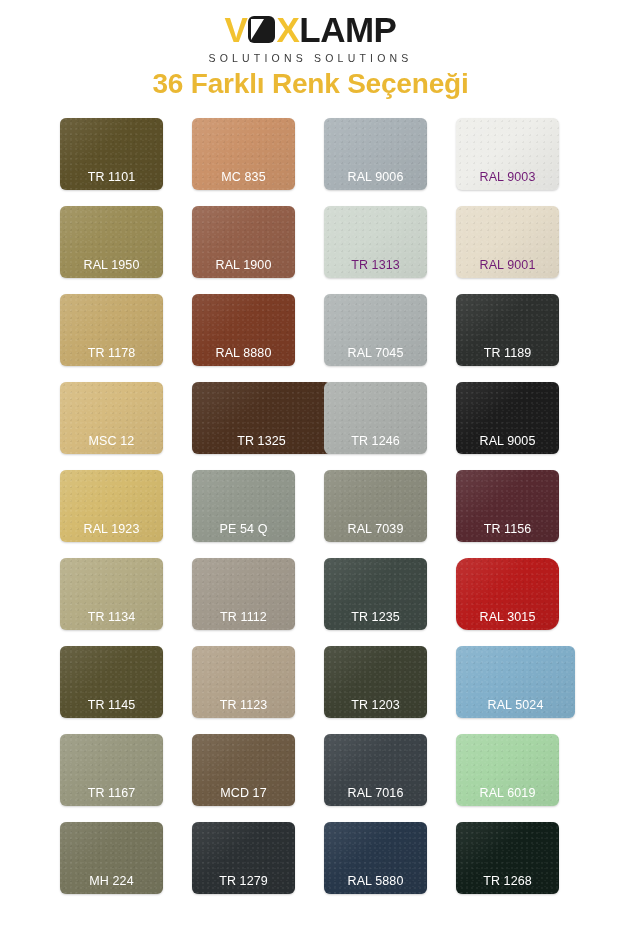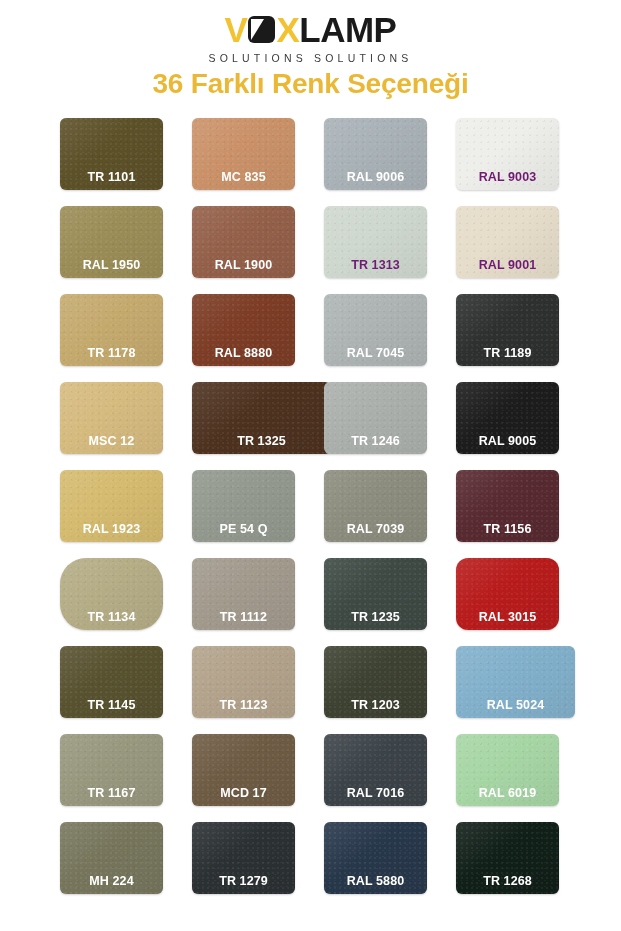--- a/index.html
+++ b/index.html
@@ -143,21 +143,21 @@
     pointer-events: none;
   }
 
   .swatch-label {
     position: absolute;
     left: 0;
     right: 0;
     bottom: 7px;
     text-align: center;
     font-size: 12.5px;
-    font-weight: bold;
+    font-weight: normal;
     letter-spacing: 0.1px;
     line-height: 1;
   }
 
   .label-light { color: #ffffff; }
   .label-dark  { color: #701a75; }
 </style>
 </head>
 <body>
 
@@ -253,21 +253,21 @@
         <div class="swatch-label label-light">PE 54 Q</div>
       </div>
       <div class="swatch" style="background: rgb(140, 141, 126);">
         <div class="swatch-texture"></div>
         <div class="swatch-label label-light">RAL 7039</div>
       </div>
       <div class="swatch" style="background: rgb(88, 42, 49);">
         <div class="swatch-texture"></div>
         <div class="swatch-label label-light">TR 1156</div>
       </div>
-      <div class="swatch" style="background: rgb(181, 173, 134); border-radius: 26px;">
+      <div class="swatch" style="background: rgb(181, 173, 134);">
         <div class="swatch-texture"></div>
         <div class="swatch-label label-light">TR 1134</div>
       </div>
       <div class="swatch" style="background: rgb(162, 154, 141);">
         <div class="swatch-texture"></div>
         <div class="swatch-label label-light">TR 1112</div>
       </div>
       <div class="swatch" style="background: rgb(63, 74, 69);">
         <div class="swatch-texture"></div>
         <div class="swatch-label label-light">TR 1235</div>

